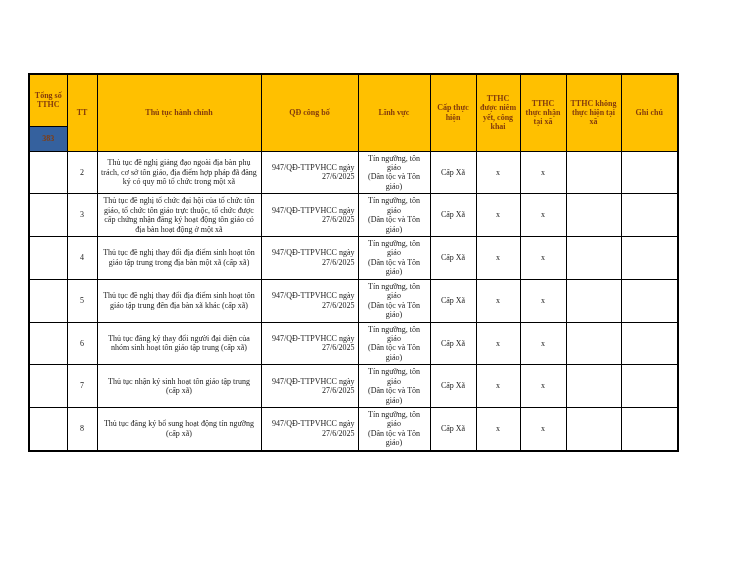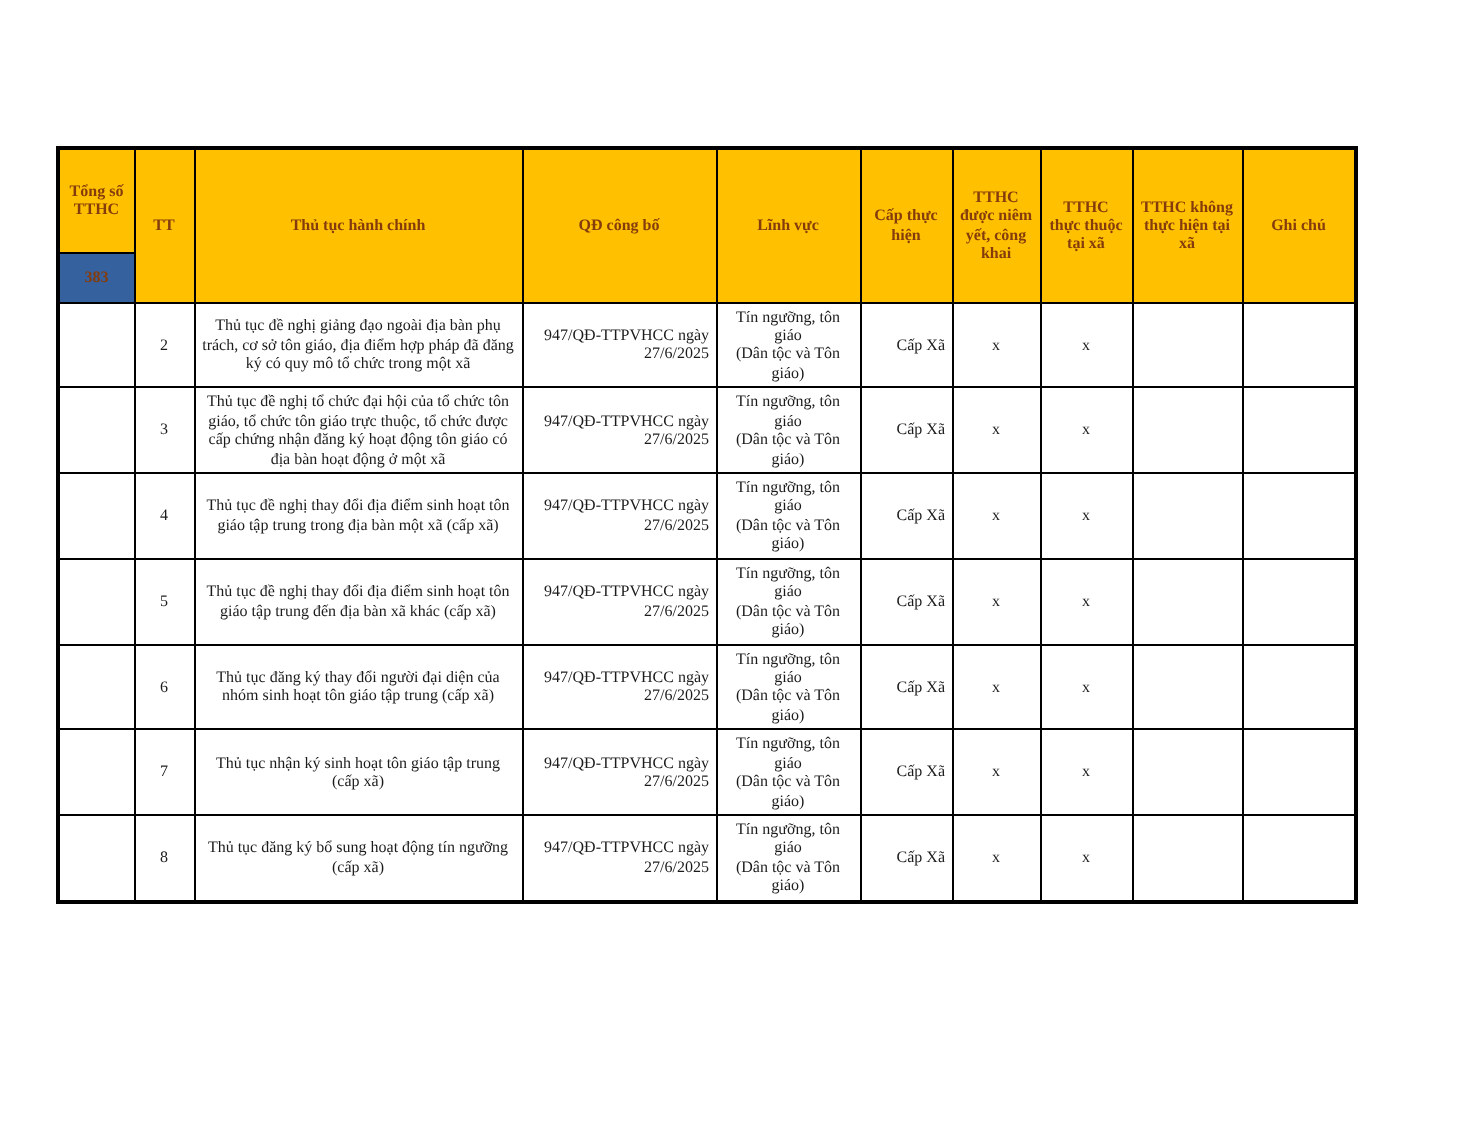--- a/index.html
+++ b/index.html
@@ -45,21 +45,21 @@
     background: var(--total-bg, #35619E) !important;
     height: 20px;
     margin-left: 44px;
   }
   tr.header-main { height: 52px; }
   td.cell-total { text-align: center; }
   td.cell-tt { text-align: center; }
   td.cell-procedure { text-align: center; padding-left: 4px; padding-right: 4px; }
   td.cell-decision { text-align: right; font-family: Liberation Serif, serif; }
   td.cell-field { text-align: center; white-space: pre-line; }
-  td.cell-level { text-align: right; padding-left: 2px; }
+  td.cell-level { text-align: center; padding-left: 2px; }
   td.cell-posted, td.cell-done, td.cell-notdone { text-align: center; }
   td.cell-note { text-align: center; }
   tbody tr { height: 41px; }
 </style>
 </head>
 <body>
 
 <div class="page">
   <table class="tthc-table">
     <colgroup>
@@ -76,21 +76,21 @@
     </colgroup>
     <thead>
       <tr class="header-main">
         <th>Tổng số TTHC</th>
         <th rowspan="2">TT</th>
         <th rowspan="2">Thủ tục hành chính</th>
         <th rowspan="2">QĐ công bố</th>
         <th rowspan="2">Lĩnh vực</th>
         <th rowspan="2">Cấp thực hiện</th>
         <th rowspan="2">TTHC được niêm yết, công khai</th>
-        <th rowspan="2">TTHC thực thuộc tại xã</th>
+        <th rowspan="2">TTHC thực nhận tại xã</th>
         <th rowspan="2">TTHC không thực hiện tại xã</th>
         <th rowspan="2">Ghi chú</th>
       </tr>
       <tr class="header-sub">
         <th class="total-value-cell">383</th>
       </tr>
     </thead>
     <tbody>
     <tr>
       <td class="cell-total"></td>

